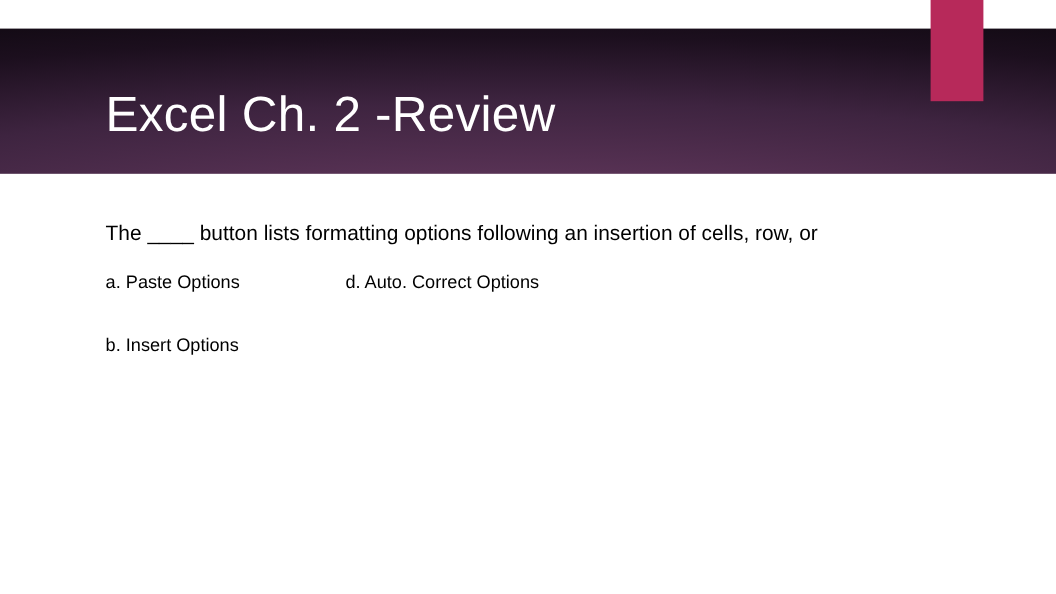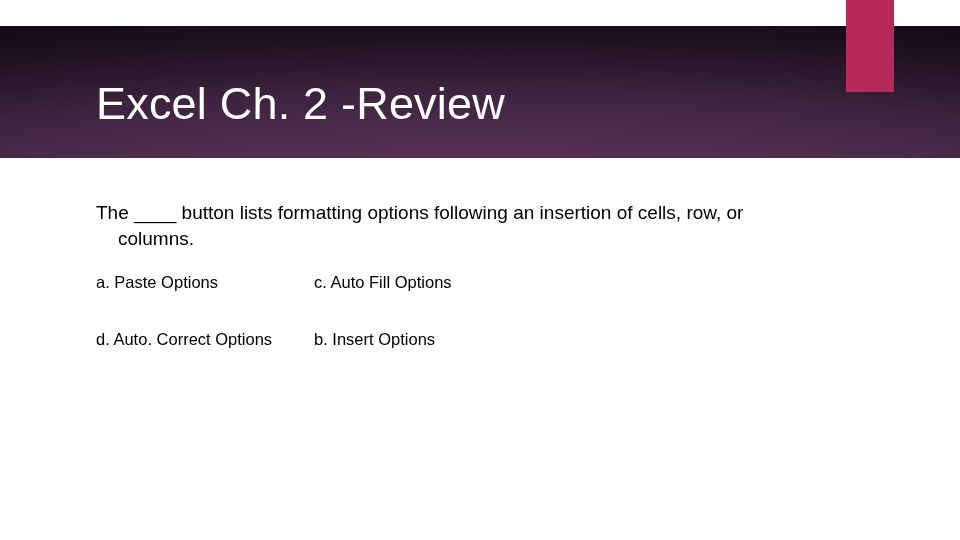--- a/index.html
+++ b/index.html
@@ -60,22 +60,20 @@
 <body>
 
 <div class="slide">
   <div class="header-band"></div>
   <div class="accent-tab"></div>
   <h1 class="title">Excel Ch. 2 -Review</h1>
 
   <div class="body">
     <p class="question">
       <span>The ____ button lists formatting options following an insertion of cells, row, or</span>
-      <span class="question-indent">columns.</span>
     </p>
     <div class="options">
       <div class="opt">a. Paste Options</div>
-      <div class="opt">c. Auto Fill Options</div>
       <div class="opt">d. Auto. Correct Options</div>
       <div class="opt">b. Insert Options</div>
     </div>
   </div>
 </div>
 
 </body></html>

